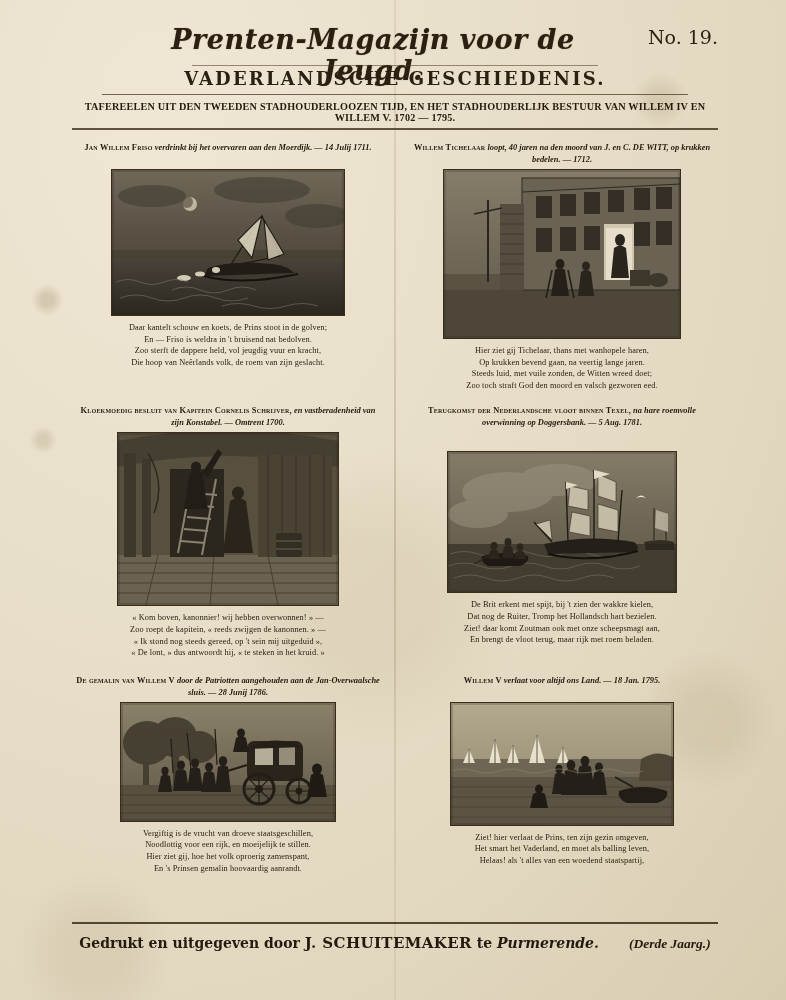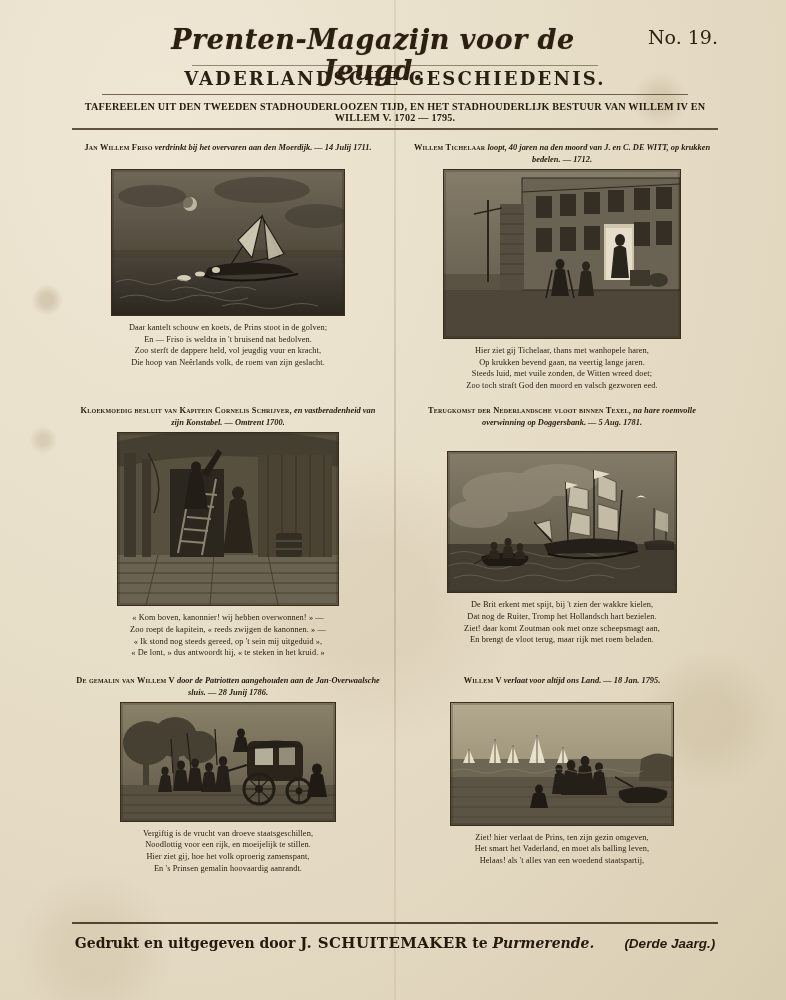--- a/index.html
+++ b/index.html
@@ -176,21 +176,21 @@
   }
   #imprint {
     font-family: "DejaVu Serif", serif;
     font-size: 14px;
     font-weight: bold;
     color: #241a0d;
   }
   #imprint .nm { font-size: 15px; letter-spacing: .4px; }
   #imprint .it { font-style: italic; font-weight: bold; margin-top: 16px; }
   #volume {
-    font-family: Liberation Sans, sans-serif;
+    font-family: Liberation Serif, serif;
     font-style: italic;
     font-weight: bold;
     font-size: 13.5px;
     color: #241a0d;
   }
 
   
   .eng { width: 100%; height: 100%; display: block; }
 </style>
 </head>

